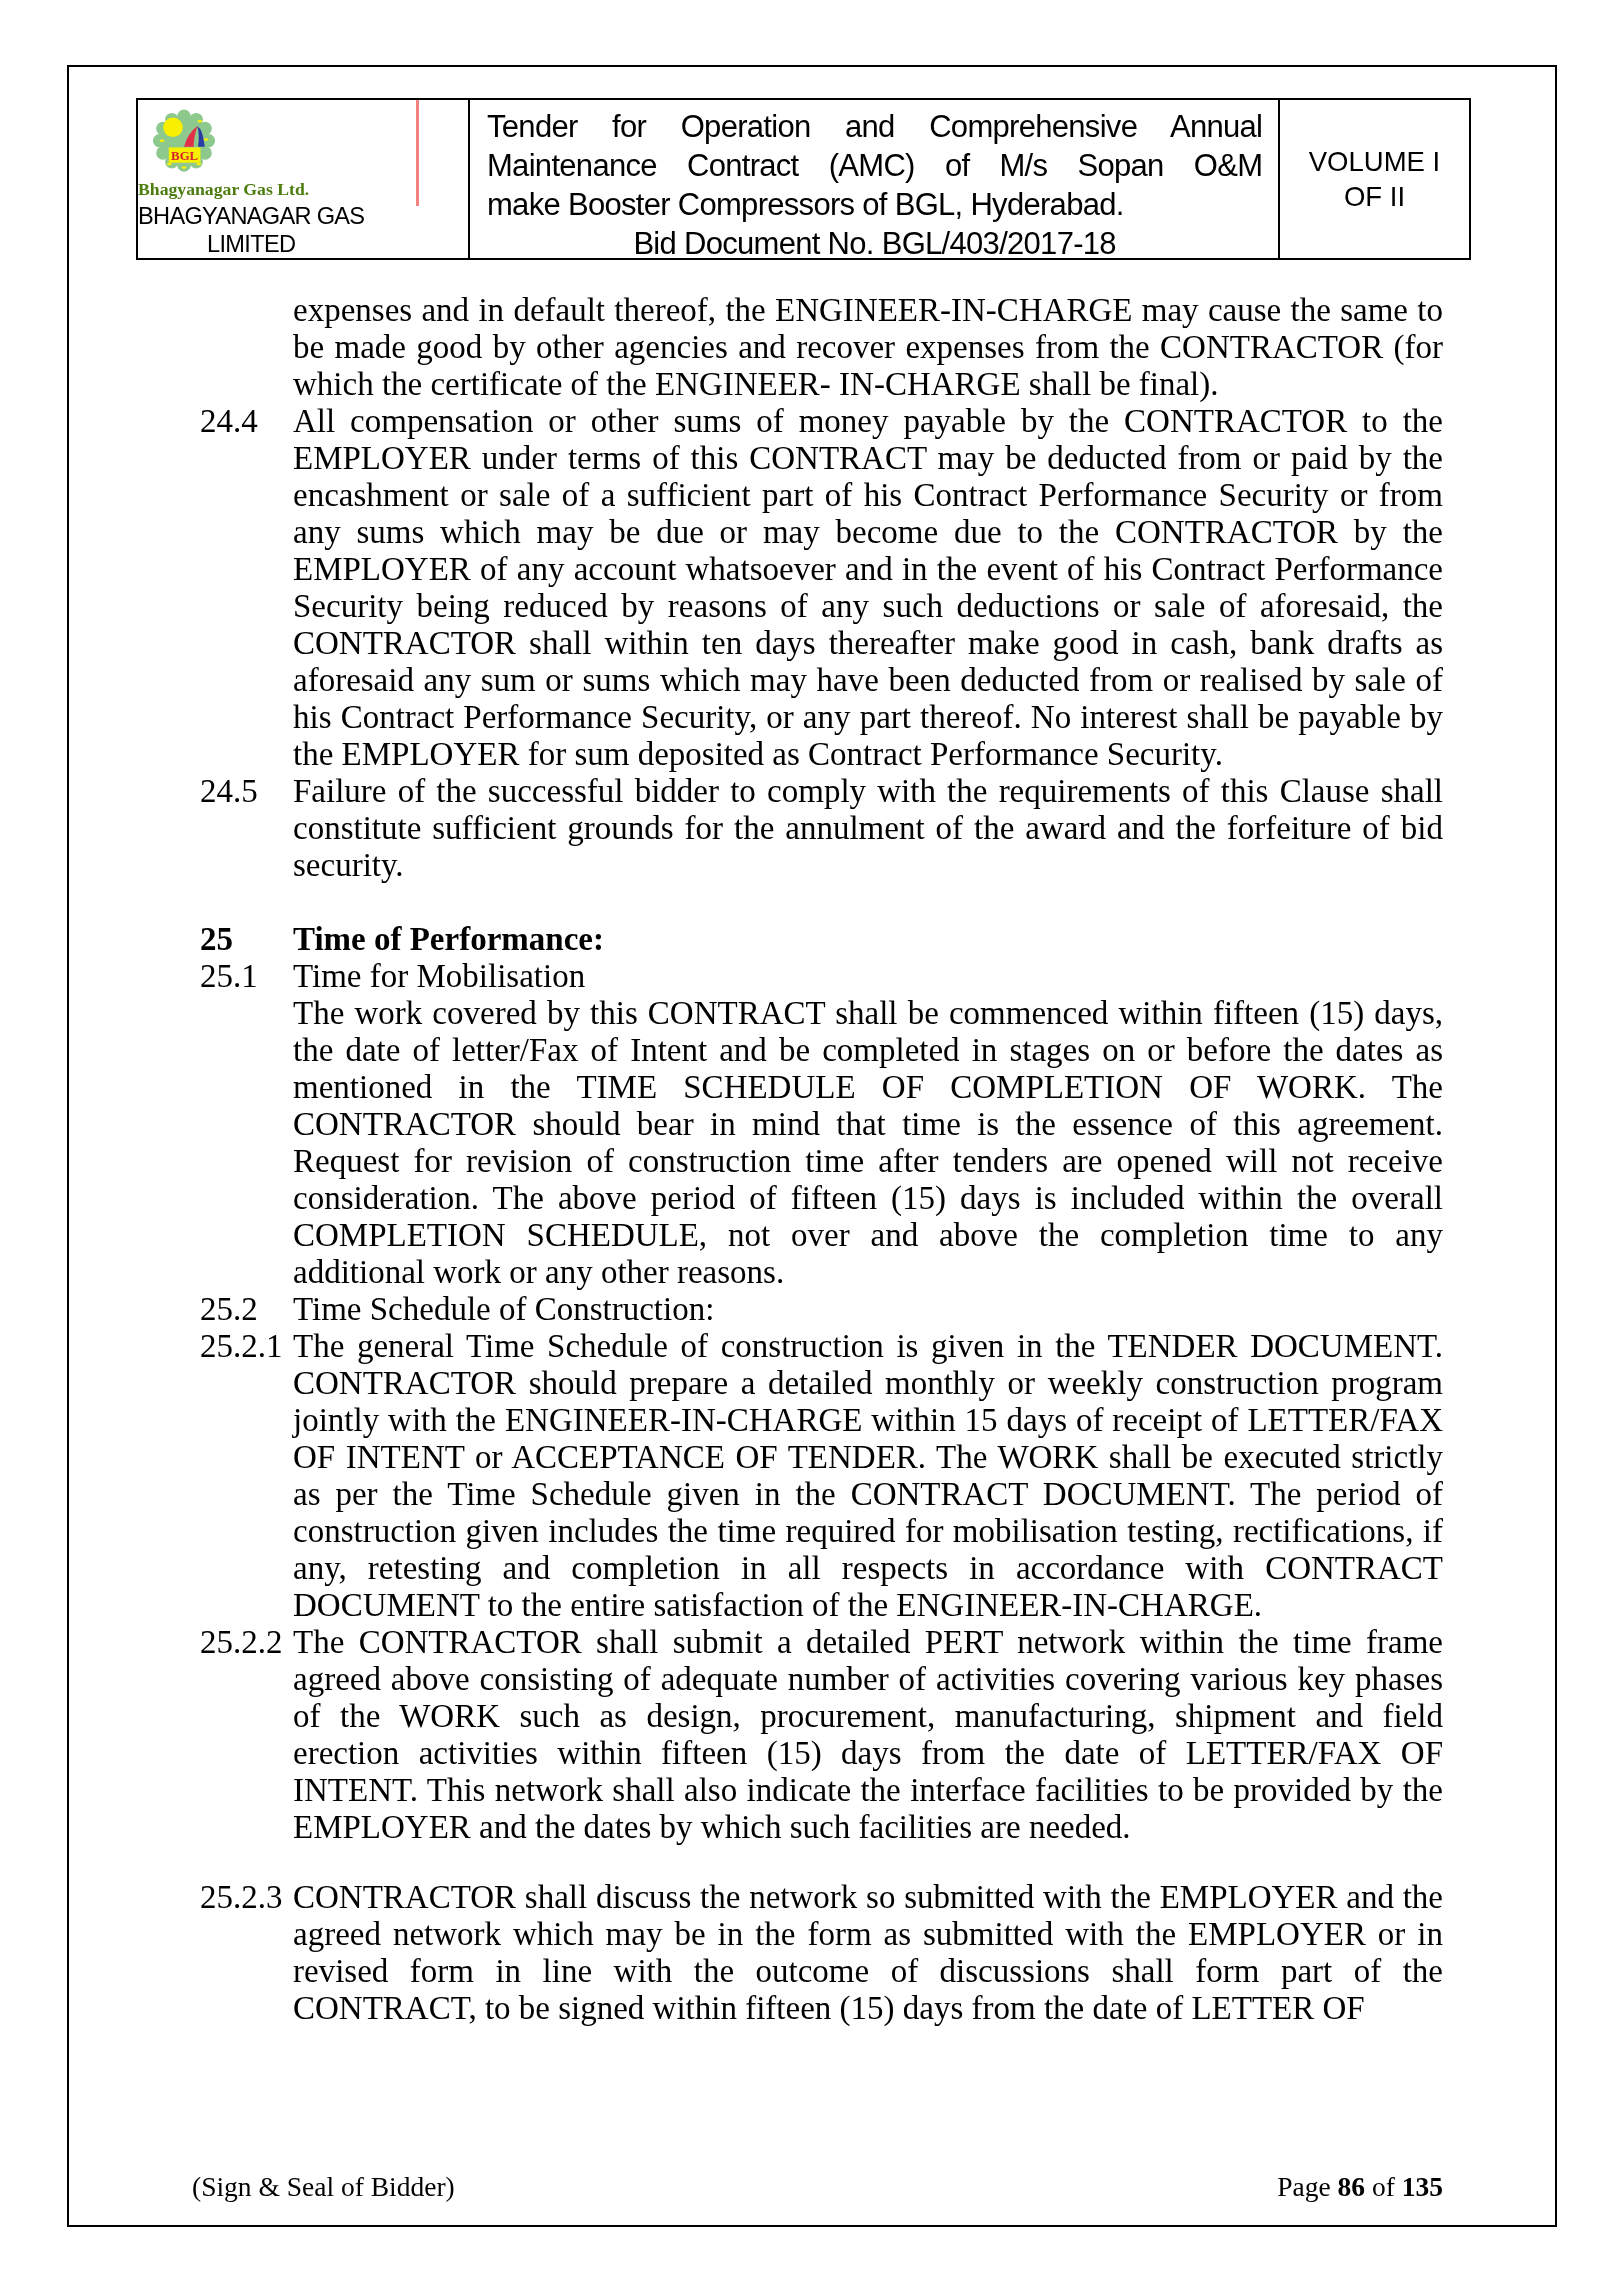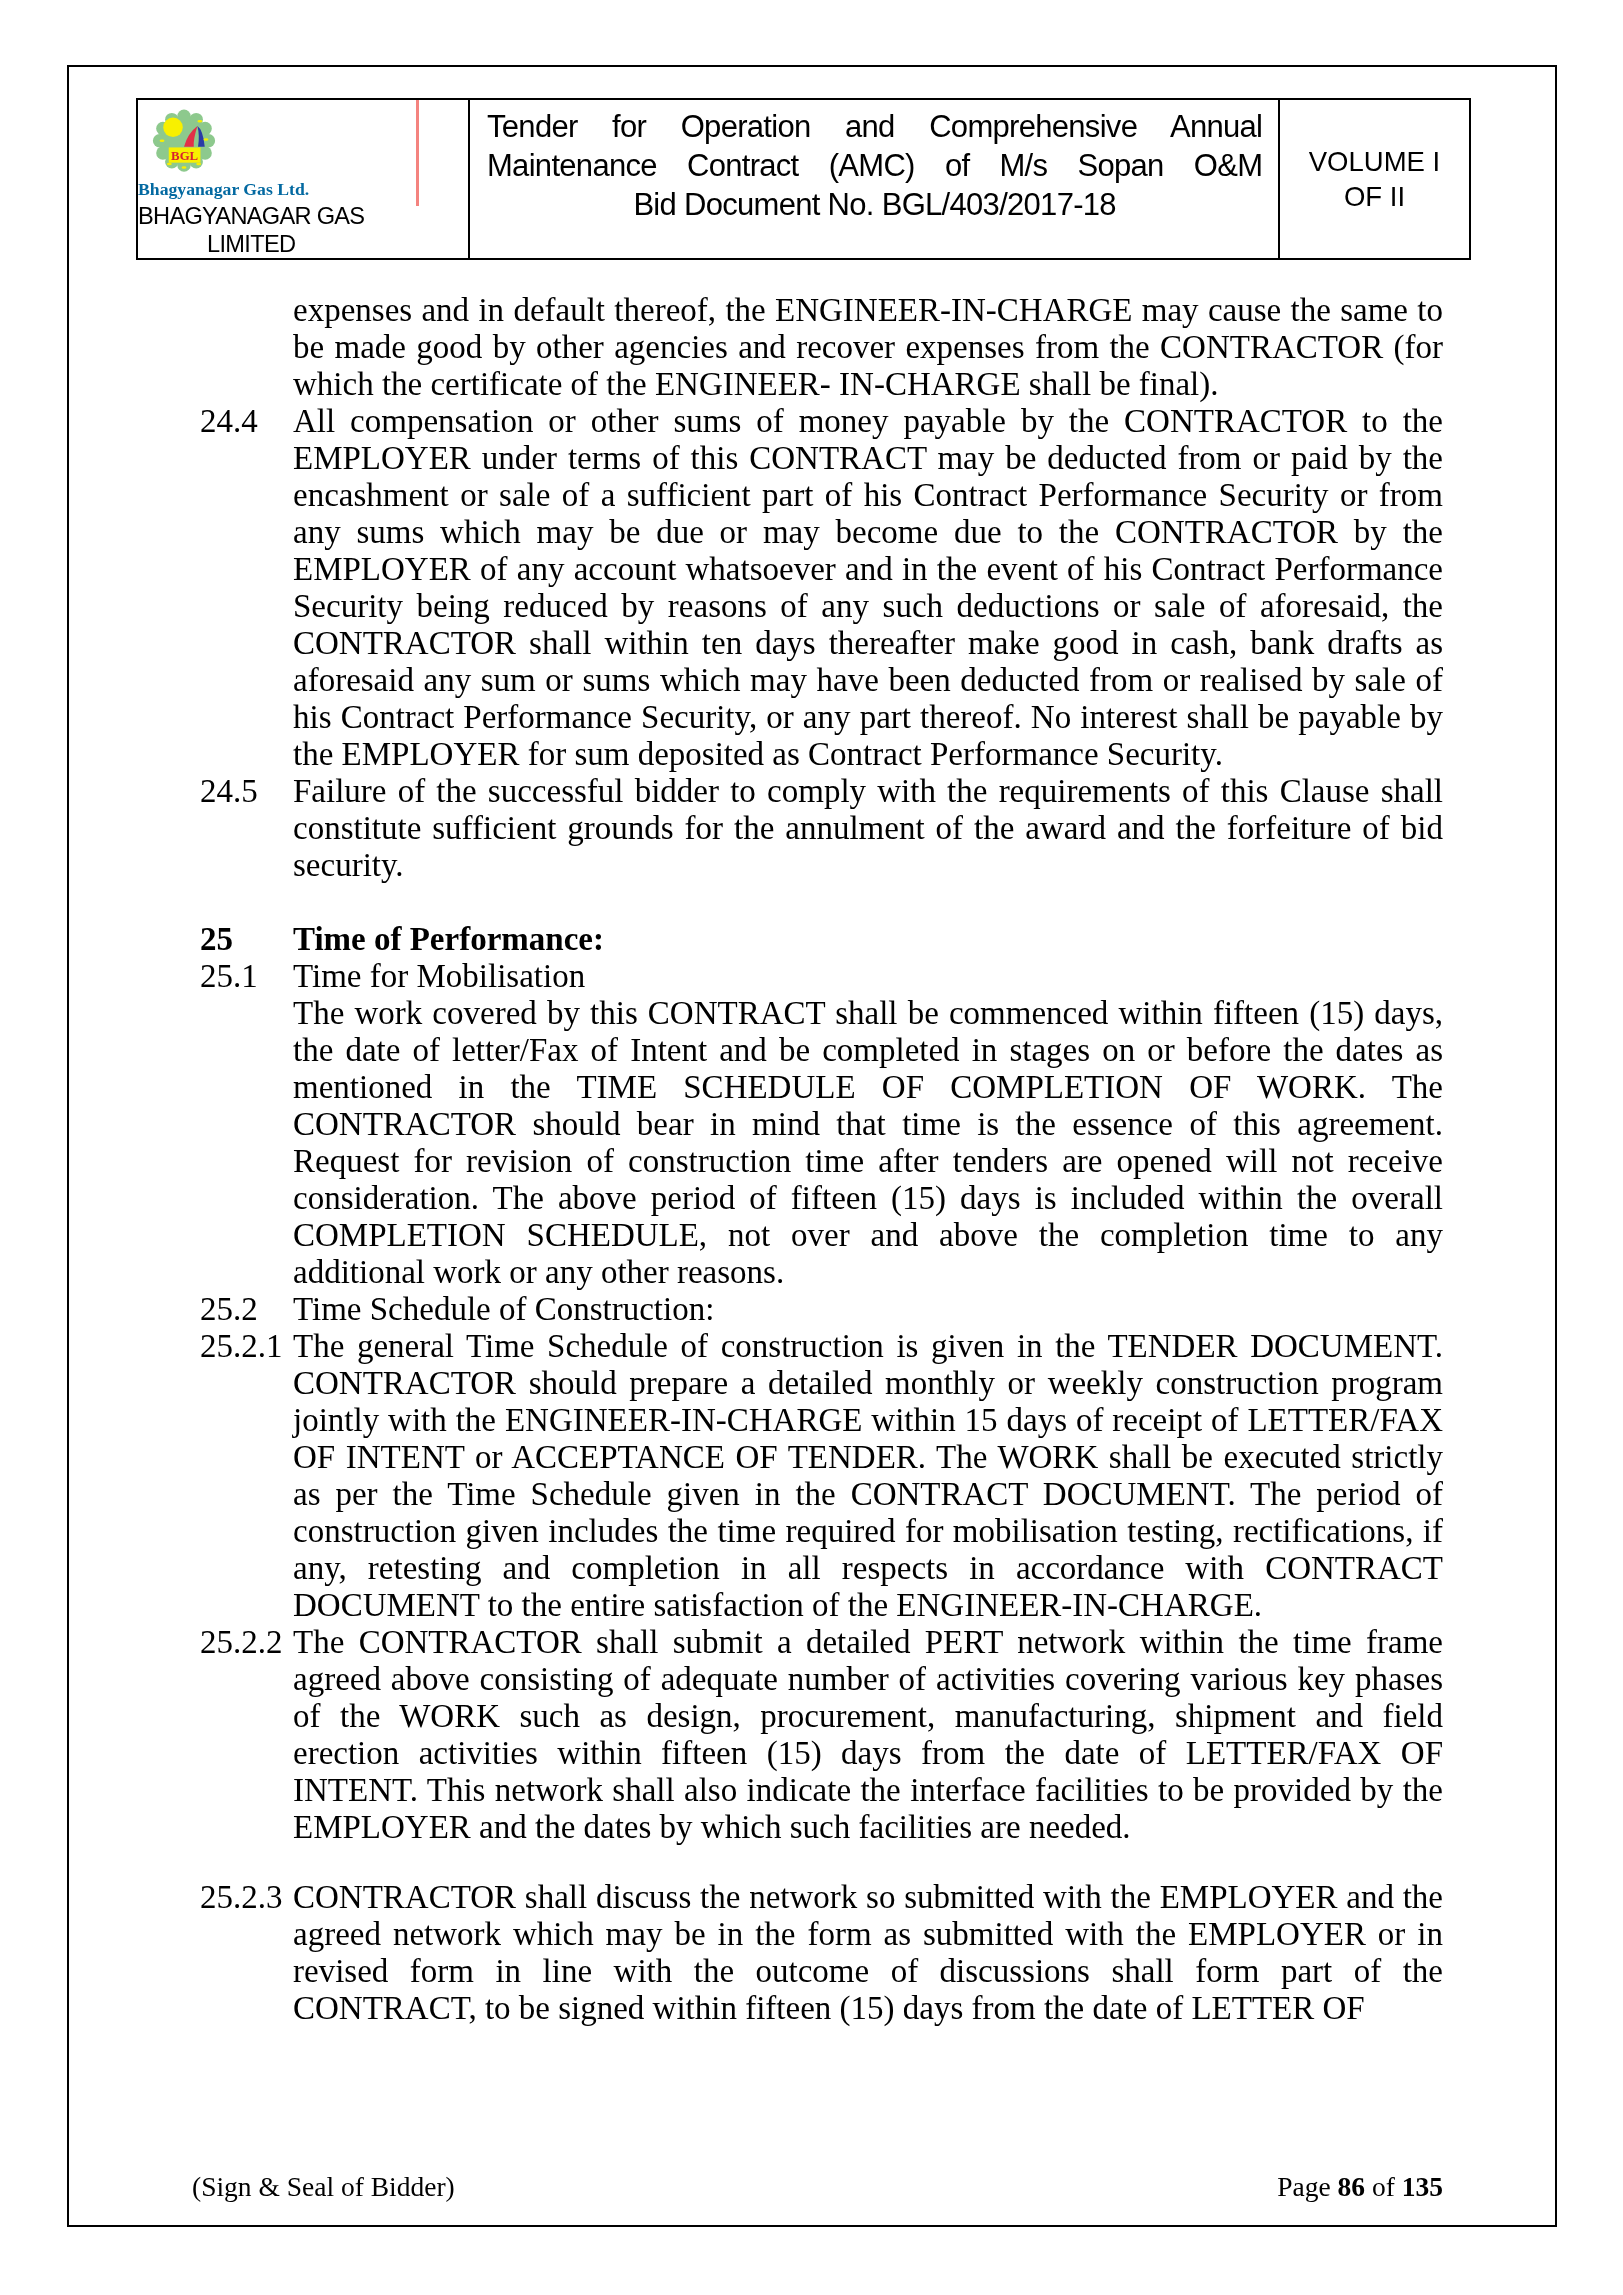--- a/index.html
+++ b/index.html
@@ -15,21 +15,21 @@
         align-items:flex-start;justify-content:flex-start;padding-top:9.2px;}
   .cell-title{width:810px;border-right:2.6px solid #000;padding:6.5px 15.7px 5.2px 17px;
         font-family:"Liberation Sans",sans-serif;font-size:31px;line-height:39px;
         letter-spacing:-0.7px;}
   .cell-title .tline{text-align:justify;}
   .cell-title .tline.j{text-align-last:justify;}
   .cell-title .tline.c{text-align:center;}
   .cell-volume{flex:1;display:flex;flex-direction:column;align-items:center;justify-content:center;
         font-family:"Liberation Sans",sans-serif;font-size:27.5px;line-height:35px;}
   .red-line{position:absolute;left:278px;top:0;width:2.6px;height:106px;background:#f4837f;}
-  .logo-caption{font-family:"Liberation Serif",serif;font-weight:bold;color:#0369a1;
+  .logo-caption{font-family:"Liberation Serif",serif;font-weight:bold;color:#4d7c0f;
         font-size:17.7px;line-height:19.6px;margin-top:2px;}
   .company{font-family:"Liberation Sans",sans-serif;font-size:23.6px;line-height:27.5px;
         text-align:center;margin-top:3.9px;letter-spacing:-0.7px;}
   
   .body-text{position:absolute;left:192px;top:292px;width:1251px;
         font-size:33px;line-height:37px;}
   .item{position:relative;padding-left:101px;text-align:justify;text-justify:inter-word;}
   .item .num{position:absolute;left:8px;top:0;}
   .item.bold{font-weight:bold;}
   .item.gap{margin-top:37px;}
@@ -83,20 +83,21 @@
       <div class="logo-caption">Bhagyanagar Gas Ltd.</div>
       <div class="company">
         <div>BHAGYANAGAR GAS</div>
         <div>LIMITED</div>
       </div>
     </div>
 
     <div class="cell cell-title">
       <div class="tline j">Tender for Operation and Comprehensive Annual</div>
       <div class="tline j">Maintenance Contract (AMC) of M/s Sopan O&amp;M</div>
+      <div class="tline">make Booster Compressors of BGL, Hyderabad.</div>
       <div class="tline c">Bid Document No. BGL/403/2017-18</div>
     </div>
 
     <div class="cell cell-volume">
       <div>VOLUME I</div>
       <div>OF II</div>
     </div>
   </div>
 
   <div class="body-text">

